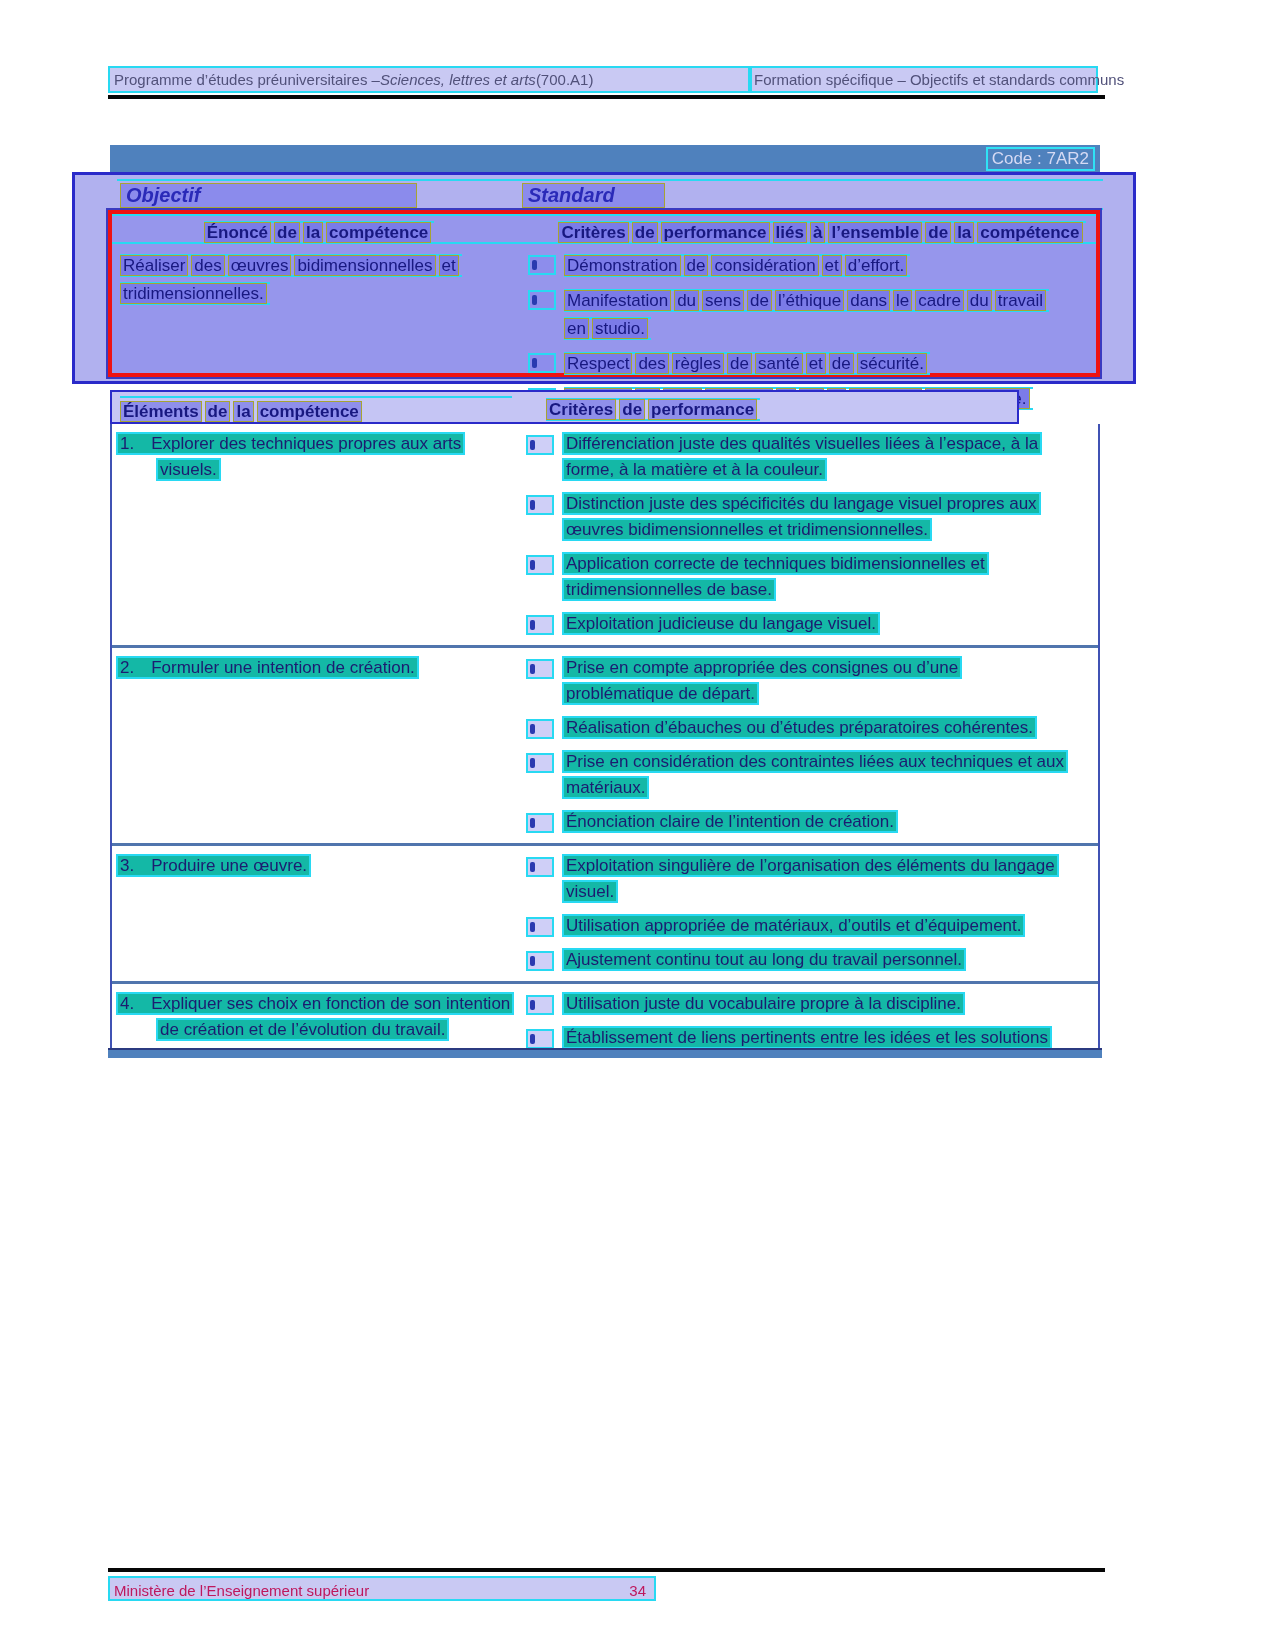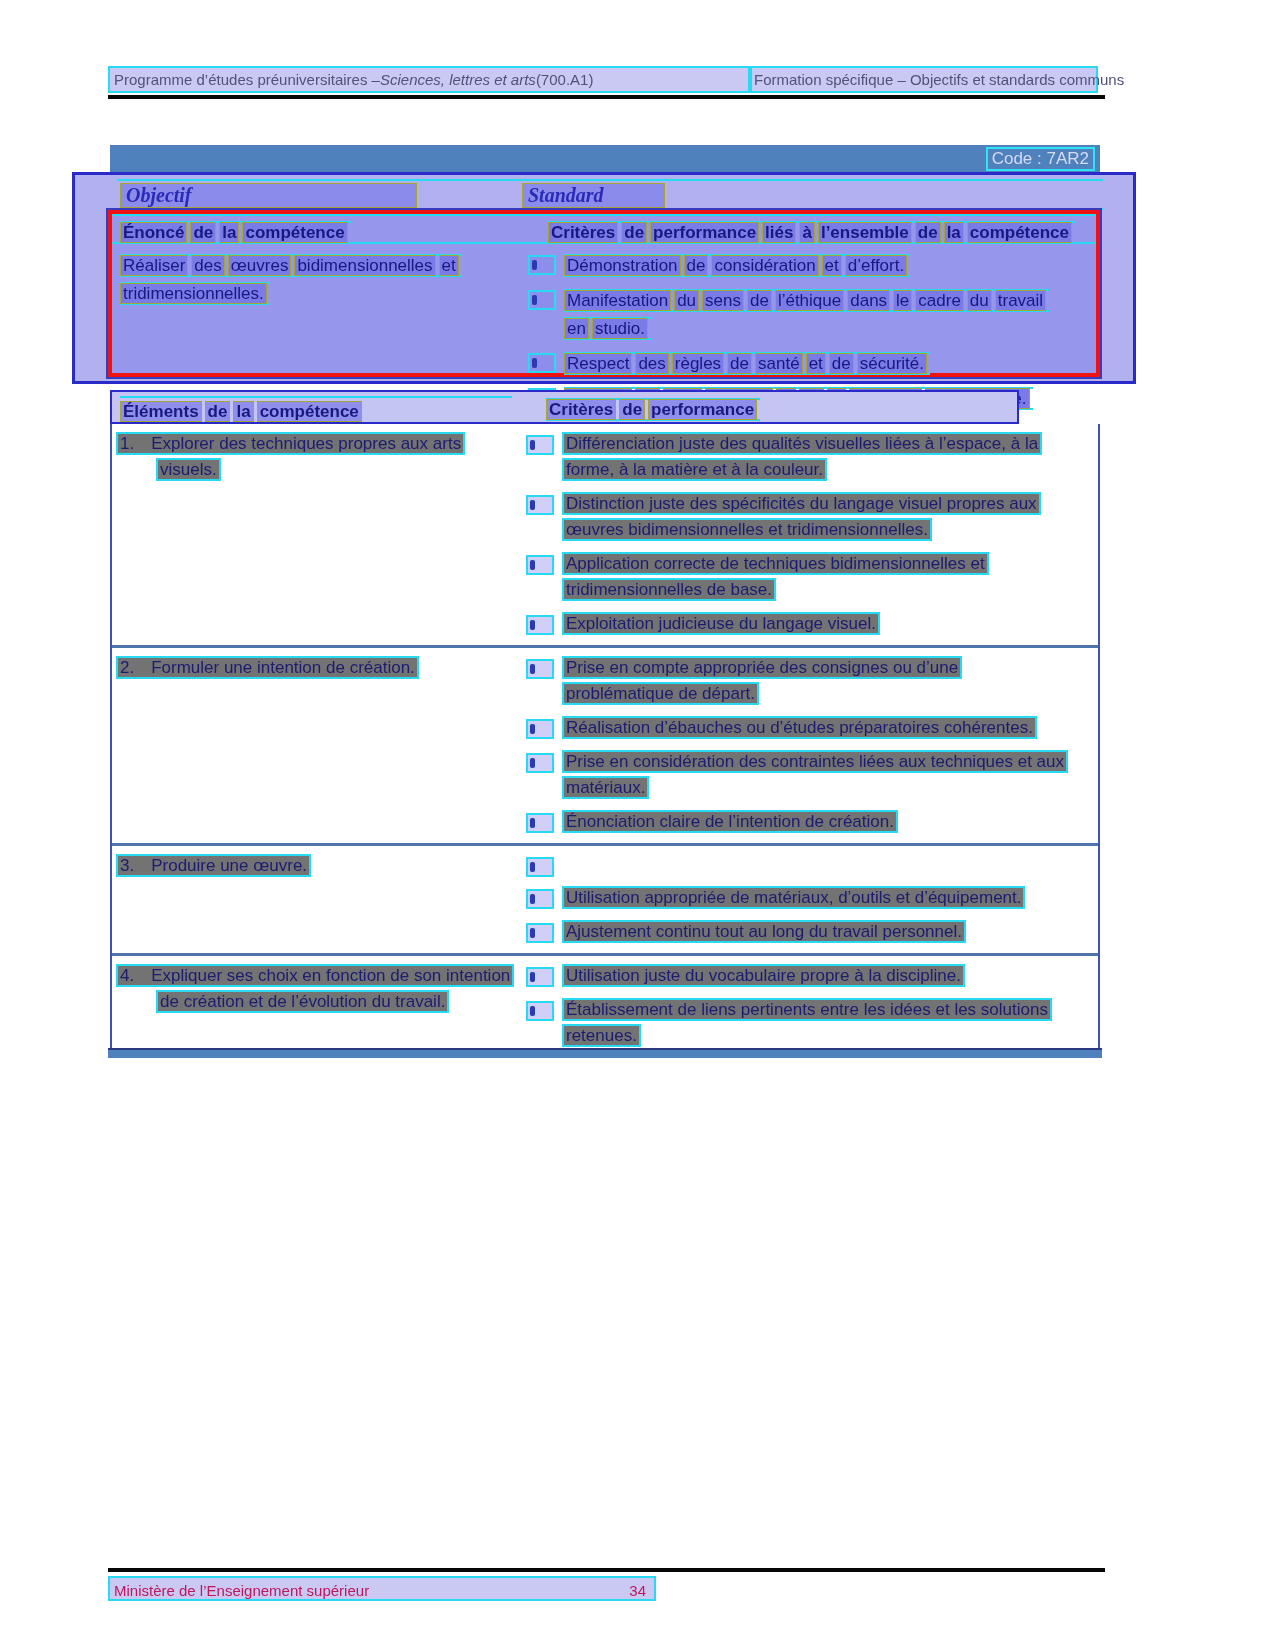--- a/index.html
+++ b/index.html
@@ -20,29 +20,29 @@
   .code-box{position:absolute;right:5px;top:2px;border:2px solid #2fe2f5;padding:0 4px;
             font-size:17px;color:#d6daf4;line-height:20px;margin-left:31px;}
 
   
   .panel{position:absolute;left:72px;top:172px;width:1064px;height:212px;box-sizing:border-box;
          background:#b1b1ef;border:3px solid #2a2ac9;}
   .os-strip{position:absolute;left:42px;top:4px;width:986px;height:31px;
             border-top:2px solid #28d9f2;border-bottom:2px solid #28d9f2;box-sizing:border-box;}
   .os-box{position:absolute;top:2px;height:23px;background:#8b8bec;border:1px solid #a6a433;
           font-size:20px;font-weight:bold;font-style:italic;color:#2a2ab8;
-          padding:0 0 0 5px;line-height:22px;font-family:Liberation Serif, serif;}
+          padding:0 0 0 5px;line-height:22px;}
   .obj-box{left:3px;width:290px;}
   .std-box{left:405px;width:136px;}
 
   
   .redbox{position:absolute;left:33px;top:35px;width:992px;height:167px;box-sizing:border-box;
           border:4px solid #ee1212;outline:2px solid #3a3ac0;background:#9696ec;}
   .en-head{display:flex;height:30px;border-top:2px solid #28d9f2;border-bottom:2px solid #28d9f2;
-           box-sizing:border-box;padding-top:3px;}
+           box-sizing:border-box;padding-top:3px;text-align:center;}
   .en-head .lcell{width:406px;padding-left:8px;box-sizing:border-box;}
   .en-head .rcell{flex:1;padding-left:30px;}
   .en-body{display:flex;padding-top:8px;}
   .en-body .lcell{width:406px;padding-left:8px;box-sizing:border-box;line-height:26px;}
   .en-body .rcell{flex:1;padding-left:10px;padding-right:16px;}
 
   
   .p-line{display:inline;border-top:2px solid #28d9f2;border-bottom:2px solid #28d9f2;
           -webkit-box-decoration-break:clone;box-decoration-break:clone;
           line-height:28px;font-size:17px;}
@@ -67,21 +67,21 @@
   
   .body-table{position:absolute;left:110px;top:424px;width:990px;height:624px;box-sizing:border-box;
               background:#ffffff;border-left:2px solid #4052b4;border-right:2px solid #4052b4;
               overflow:hidden;}
   .brow{display:flex;box-sizing:border-box;padding-top:7px;}
   .brow + .brow{border-top:3px solid #5075ad;}
   .r1{min-height:184px;} .r2{min-height:185px;} .r3{min-height:110px;} .r4{min-height:140px;}
   .brow .lcell{width:404px;padding-left:4px;box-sizing:border-box;}
   .brow .rcell{flex:1;padding-right:4px;}
   .elcell{padding-left:40px;text-indent:-40px;line-height:26px;font-size:17px;}
-  .w-line{display:inline;background:#737373;border:2px solid #28d9f2;
+  .w-line{display:inline;background:#14b8a6;border:2px solid #28d9f2;
           -webkit-box-decoration-break:clone;box-decoration-break:clone;
           padding:0 2px;line-height:26px;font-size:17px;color:#1c1c70;}
   .num{display:inline-block;text-indent:0;padding-right:17px;}
   .b-row{display:flex;align-items:flex-start;margin-bottom:8px;}
   .b-marker{flex:none;width:24px;height:16px;margin-top:4px;margin-right:8px;margin-left:10px;
             background:#cfcff7;border:2px solid #28d9f2;position:relative;}
   .b-marker::after{content:"";position:absolute;left:2px;top:3px;width:5px;height:10px;
                    background:#2a3ab0;border-radius:2px;}
   .b-text{max-width:505px;}
   .bottom-bar{position:absolute;left:108px;top:1048px;width:994px;height:10px;
@@ -214,20 +214,21 @@
       </div>
     </div>
 
     <div class="brow r3">
       <div class="lcell">
         <div class="elcell"><span class="w-line"><span class="num">3.</span><span>Produire une œuvre.</span></span></div>
       </div>
       <div class="rcell">
         <div class="b-row">
             <span class="b-marker"></span>
+            <span class="b-text"><span class="w-line">Exploitation singulière de l’organisation des éléments du langage visuel.</span></span>
           </div>
         <div class="b-row">
             <span class="b-marker"></span>
             <span class="b-text"><span class="w-line">Utilisation appropriée de matériaux, d’outils et d’équipement.</span></span>
           </div>
         <div class="b-row">
             <span class="b-marker"></span>
             <span class="b-text"><span class="w-line">Ajustement continu tout au long du travail personnel.</span></span>
           </div>
       </div>

